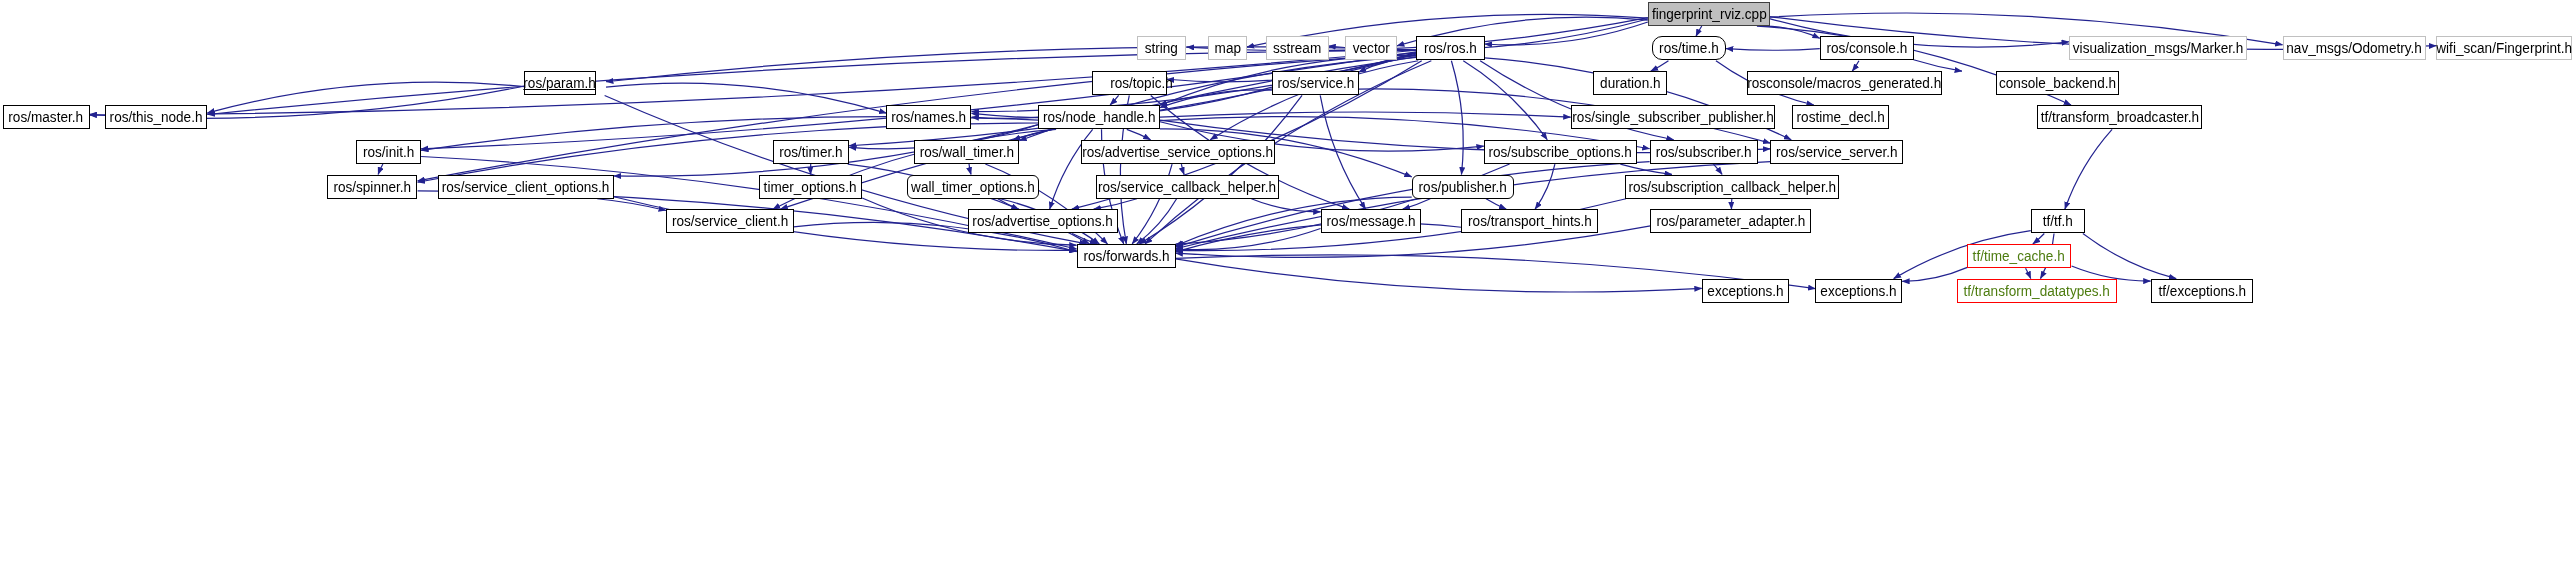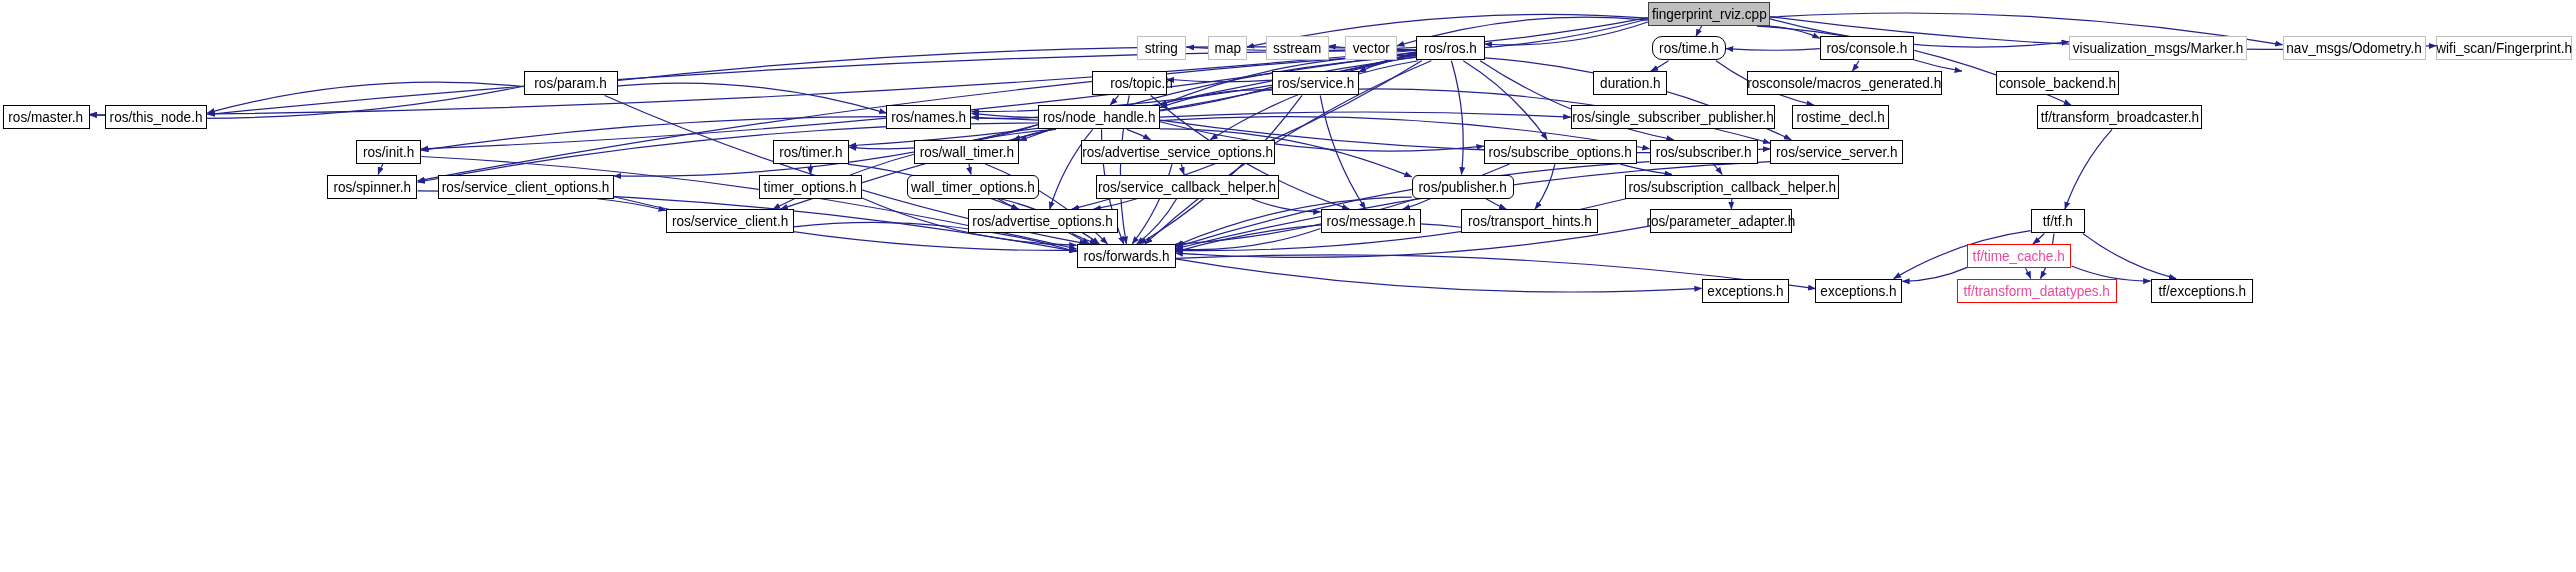--- a/index.html
+++ b/index.html
@@ -49,21 +49,21 @@
   .node.sys {
     border: 0.9px solid #c0c0c0;
     color: #000000;
   }
   .node.root {
     background: #bfbfbf;
     border: 0.9px solid #404040;
   }
   .node.hot {
     border: 0.9px solid #ff0000;
-    color: #ec4899;
+    color: #4d7c0f;
   }
   .node-label {
     display: block;
     padding: 0 5.2px;
     transform: scaleX(0.97);
   }
 </style>
 </head>
 <body>
 
@@ -209,21 +209,21 @@
       </div>
       <div class="node sys" style="left: 2069px; top: 36px; width: 178px;">
         <span class="node-label">visualization_msgs/Marker.h</span>
       </div>
       <div class="node sys" style="left: 2283px; top: 36px; width: 143px;">
         <span class="node-label">nav_msgs/Odometry.h</span>
       </div>
       <div class="node sys" style="left: 2436px; top: 36px; width: 136px;">
         <span class="node-label">wifi_scan/Fingerprint.h</span>
       </div>
-      <div class="node" style="left: 524px; top: 71px; width: 94px;">
+      <div class="node" style="left: 524px; top: 71px; width: 72px; text-decoration: underline;">
         <span class="node-label">ros/param.h</span>
       </div>
       <div class="node" style="left: 1092px; top: 71px; width: 75px; padding-left: 24px;">
         <span class="node-label">ros/topic.h</span>
       </div>
       <div class="node" style="left: 1272px; top: 71px; width: 87px;">
         <span class="node-label">ros/service.h</span>
       </div>
       <div class="node" style="left: 1593px; top: 71px; width: 74px;">
         <span class="node-label">duration.h</span>
@@ -302,21 +302,21 @@
       </div>
       <div class="node" style="left: 968px; top: 209px; width: 150px;">
         <span class="node-label">ros/advertise_options.h</span>
       </div>
       <div class="node" style="left: 1321px; top: 209px; width: 100px;">
         <span class="node-label">ros/message.h</span>
       </div>
       <div class="node" style="left: 1461px; top: 209px; width: 137px;">
         <span class="node-label">ros/transport_hints.h</span>
       </div>
-      <div class="node" style="left: 1650px; top: 209px; width: 142px;">
+      <div class="node" style="left: 1650px; top: 209px; width: 161px;">
         <span class="node-label">ros/parameter_adapter.h</span>
       </div>
       <div class="node" style="left: 2031px; top: 209px; width: 54px;">
         <span class="node-label">tf/tf.h</span>
       </div>
       <div class="node" style="left: 1077px; top: 244px; width: 99px;">
         <span class="node-label">ros/forwards.h</span>
       </div>
       <div class="node hot" style="left: 1967px; top: 244px; width: 104px;">
         <span class="node-label">tf/time_cache.h</span>

